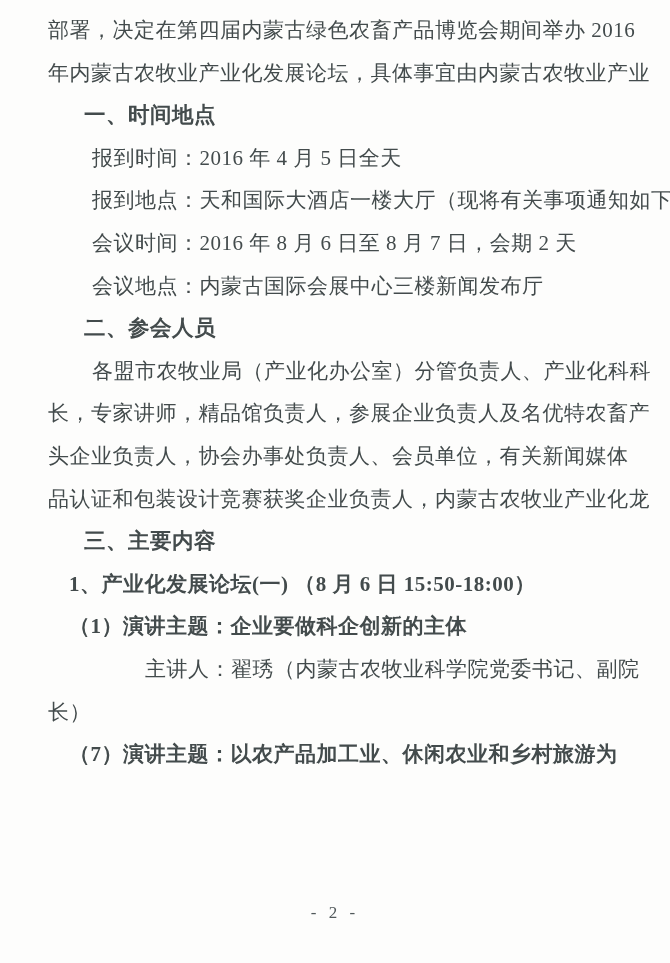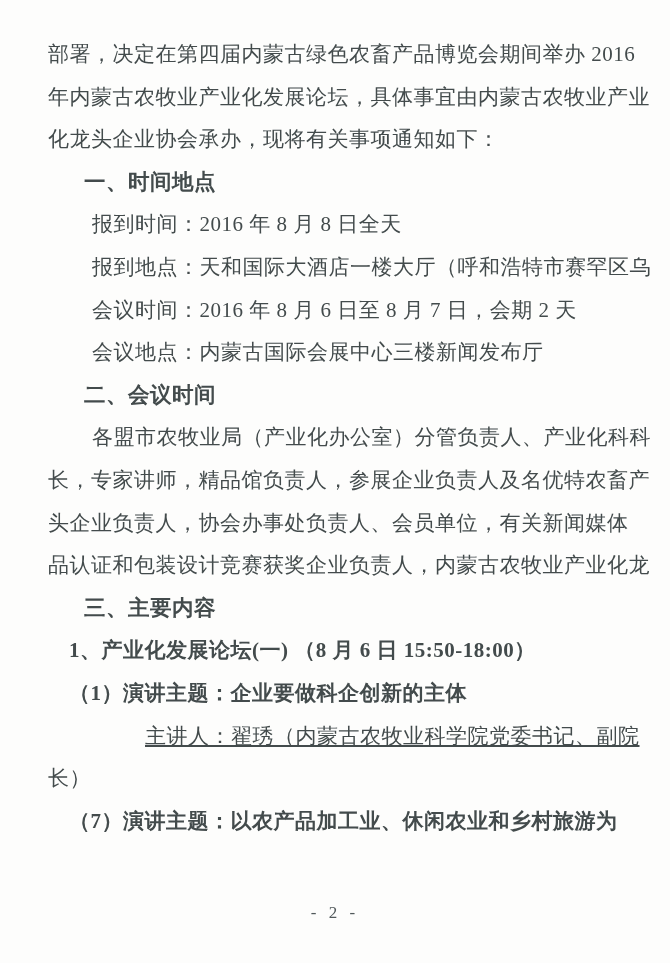--- a/index.html
+++ b/index.html
@@ -8,21 +8,21 @@
     width: 670px;
     height: 963px;
     background: #fdfdfc;
     color: #434b4c;
     font-family: "Liberation Serif", "DejaVu Serif", serif;
     overflow: hidden;
   }
   .content {
     position: absolute;
     left: 48px;
-    top: 33px;
+    top: 9px;
     width: 592px;
   }
   .line {
     font-size: 21px;
     line-height: 42.6px;
     height: 42.6px;
     white-space: nowrap;
     letter-spacing: 0.5px;
   }
   
@@ -32,46 +32,45 @@
     font-size: 21.5px;
     padding-left: 36px;
   }
   
   .sub {
     font-weight: 700;
     padding-left: 21px;
   }
   .ind2 { padding-left: 44px; }   
   .ind1 { padding-left: 21px; font-weight: bold; }   
-  .ind-speaker { padding-left: 97px; text-decoration: underline; } 
+  .ind-speaker { padding-left: 97px; } 
   .footer {
     position: absolute;
     left: 0;
     right: 0;
     top: 903px;
     text-align: center;
     font-size: 17px;
     letter-spacing: 4px;
     color: #51595b;
   }
 </style>
 </head>
 <body>
 
 <div class="page">
   <div class="content">
     <div class="line">部署，决定在第四届内蒙古绿色农畜产品博览会期间举办 2016</div>
     <div class="line">年内蒙古农牧业产业化发展论坛，具体事宜由内蒙古农牧业产业</div>
-    <div class="line">化龙头企业协会承办，现将有关事项通知如下：</div>
     <div class="line heading">一、时间地点</div>
-    <div class="line ind2">报到时间：2016 年 8 月 8 日全天</div>
-    <div class="line ind2">报到地点：天和国际大酒店一楼大厅（呼和浩特市赛罕区乌</div>
+    <div class="line ind2">报到时间：2016 年 4 月 5 日全天</div>
+    <div class="line ind2">报到地点：天和国际大酒店一楼大厅（现将有关事项通知如下</div>
     <div class="line ind2">会议时间：2016 年 8 月 6 日至 8 月 7 日，会期 2 天</div>
     <div class="line ind2">会议地点：内蒙古国际会展中心三楼新闻发布厅</div>
-    <div class="line heading">二、会议时间</div>
+    <div class="line heading">二、参会人员</div>
     <div class="line ind2">各盟市农牧业局（产业化办公室）分管负责人、产业化科科</div>
     <div class="line">长，专家讲师，精品馆负责人，参展企业负责人及名优特农畜产</div>
     <div class="line">头企业负责人，协会办事处负责人、会员单位，有关新闻媒体</div>
     <div class="line">品认证和包装设计竞赛获奖企业负责人，内蒙古农牧业产业化龙</div>
     <div class="line heading">三、主要内容</div>
     <div class="line sub">1、产业化发展论坛(一)  （8 月 6 日 15:50-18:00）</div>
     <div class="line ind1">（1）演讲主题：企业要做科企创新的主体</div>
     <div class="line ind-speaker">主讲人：翟琇（内蒙古农牧业科学院党委书记、副院</div>
     <div class="line">长）</div>
     <div class="line ind1">（7）演讲主题：以农产品加工业、休闲农业和乡村旅游为</div>

